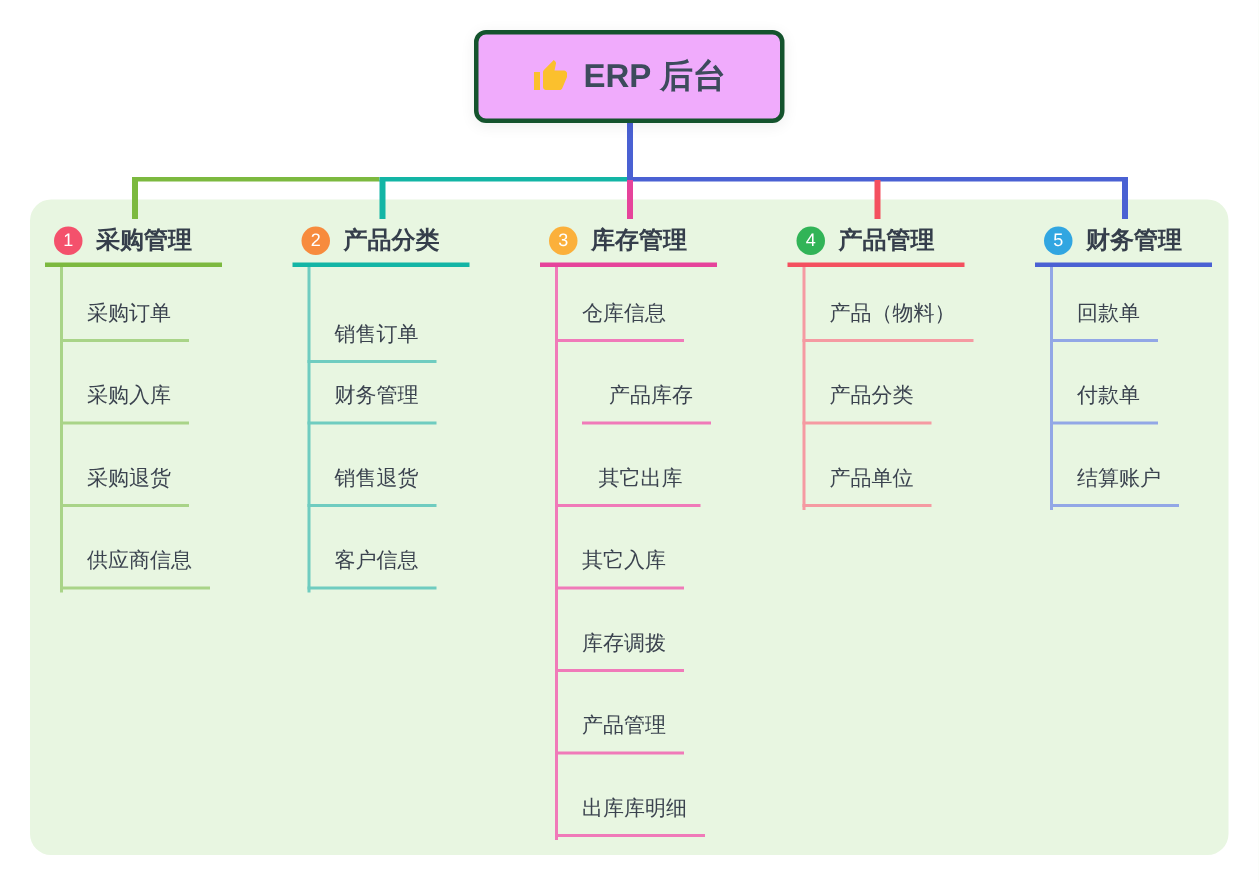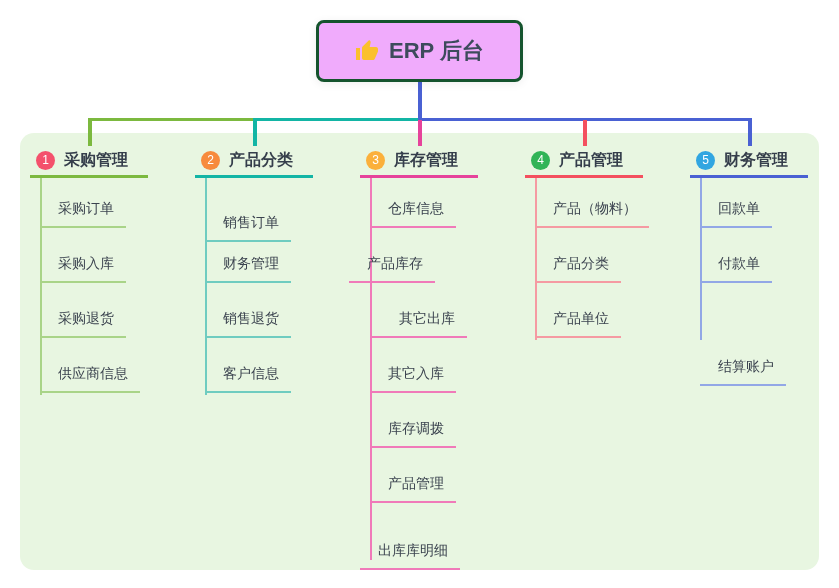--- a/index.html
+++ b/index.html
@@ -89,41 +89,41 @@
       <div class="child-node" style="left: 205px; top: 304px; border-bottom-color: rgb(111, 204, 192);">销售退货</div>
       <div class="child-node" style="left: 205px; top: 359px; border-bottom-color: rgb(111, 204, 192);">客户信息</div>
   <div class="branch">
     <div class="branch-header" style="left: 360px; border-bottom-color: rgb(230, 67, 155);">
       <span class="badge" style="background: rgb(251, 176, 59);">3</span>
       <span class="branch-title">库存管理</span>
     </div>
     <div class="child-vline" style="left: 370px; top: 178px; height: 382px; background: rgb(240, 122, 185);"></div>
   </div>
 <div class="child-node" style="left: 370px; top: 194px; border-bottom-color: rgb(240, 122, 185);">仓库信息</div>
-      <div class="child-node" style="left: 349px; top: 249px; border-bottom-color: rgb(240, 122, 185);">产品库存</div>
+      <div class="child-node" style="left: 388px; top: 249px; border-bottom-color: rgb(240, 122, 185);">产品库存</div>
       <div class="child-node" style="left: 370px; top: 304px; border-bottom-color: rgb(240, 122, 185); padding-left: 29px;">其它出库</div>
       <div class="child-node" style="left: 370px; top: 359px; border-bottom-color: rgb(240, 122, 185);">其它入库</div>
       <div class="child-node" style="left: 370px; top: 414px; border-bottom-color: rgb(240, 122, 185);">库存调拨</div>
       <div class="child-node" style="left: 370px; top: 469px; border-bottom-color: rgb(240, 122, 185);">产品管理</div>
-      <div class="child-node" style="left: 360px; top: 524px; border-bottom-color: rgb(240, 122, 185); margin-top: 12px;">出库库明细</div>
+      <div class="child-node" style="left: 370px; top: 524px; border-bottom-color: rgb(240, 122, 185);">出库库明细</div>
   <div class="branch">
     <div class="branch-header" style="left: 525px; border-bottom-color: rgb(244, 80, 95);">
       <span class="badge" style="background: rgb(49, 180, 87);">4</span>
       <span class="branch-title">产品管理</span>
     </div>
     <div class="child-vline" style="left: 535px; top: 178px; height: 162px; background: rgb(245, 154, 162);"></div>
   </div>
 <div class="child-node" style="left: 535px; top: 194px; border-bottom-color: rgb(245, 154, 162);">产品（物料）</div>
       <div class="child-node" style="left: 535px; top: 249px; border-bottom-color: rgb(245, 154, 162);">产品分类</div>
       <div class="child-node" style="left: 535px; top: 304px; border-bottom-color: rgb(245, 154, 162);">产品单位</div>
   <div class="branch">
     <div class="branch-header" style="left: 690px; border-bottom-color: rgb(74, 97, 211);">
       <span class="badge" style="background: rgb(49, 166, 225);">5</span>
       <span class="branch-title">财务管理</span>
     </div>
     <div class="child-vline" style="left: 700px; top: 178px; height: 162px; background: rgb(146, 167, 230);"></div>
   </div>
 <div class="child-node" style="left: 700px; top: 194px; border-bottom-color: rgb(146, 167, 230);">回款单</div>
       <div class="child-node" style="left: 700px; top: 249px; border-bottom-color: rgb(146, 167, 230);">付款单</div>
-      <div class="child-node" style="left: 700px; top: 304px; border-bottom-color: rgb(146, 167, 230); margin-top: 48px;">结算账户</div>
+      <div class="child-node" style="left: 700px; top: 304px; border-bottom-color: rgb(146, 167, 230);">结算账户</div>
     </div>
 
 </div>
 
 </body></html>

